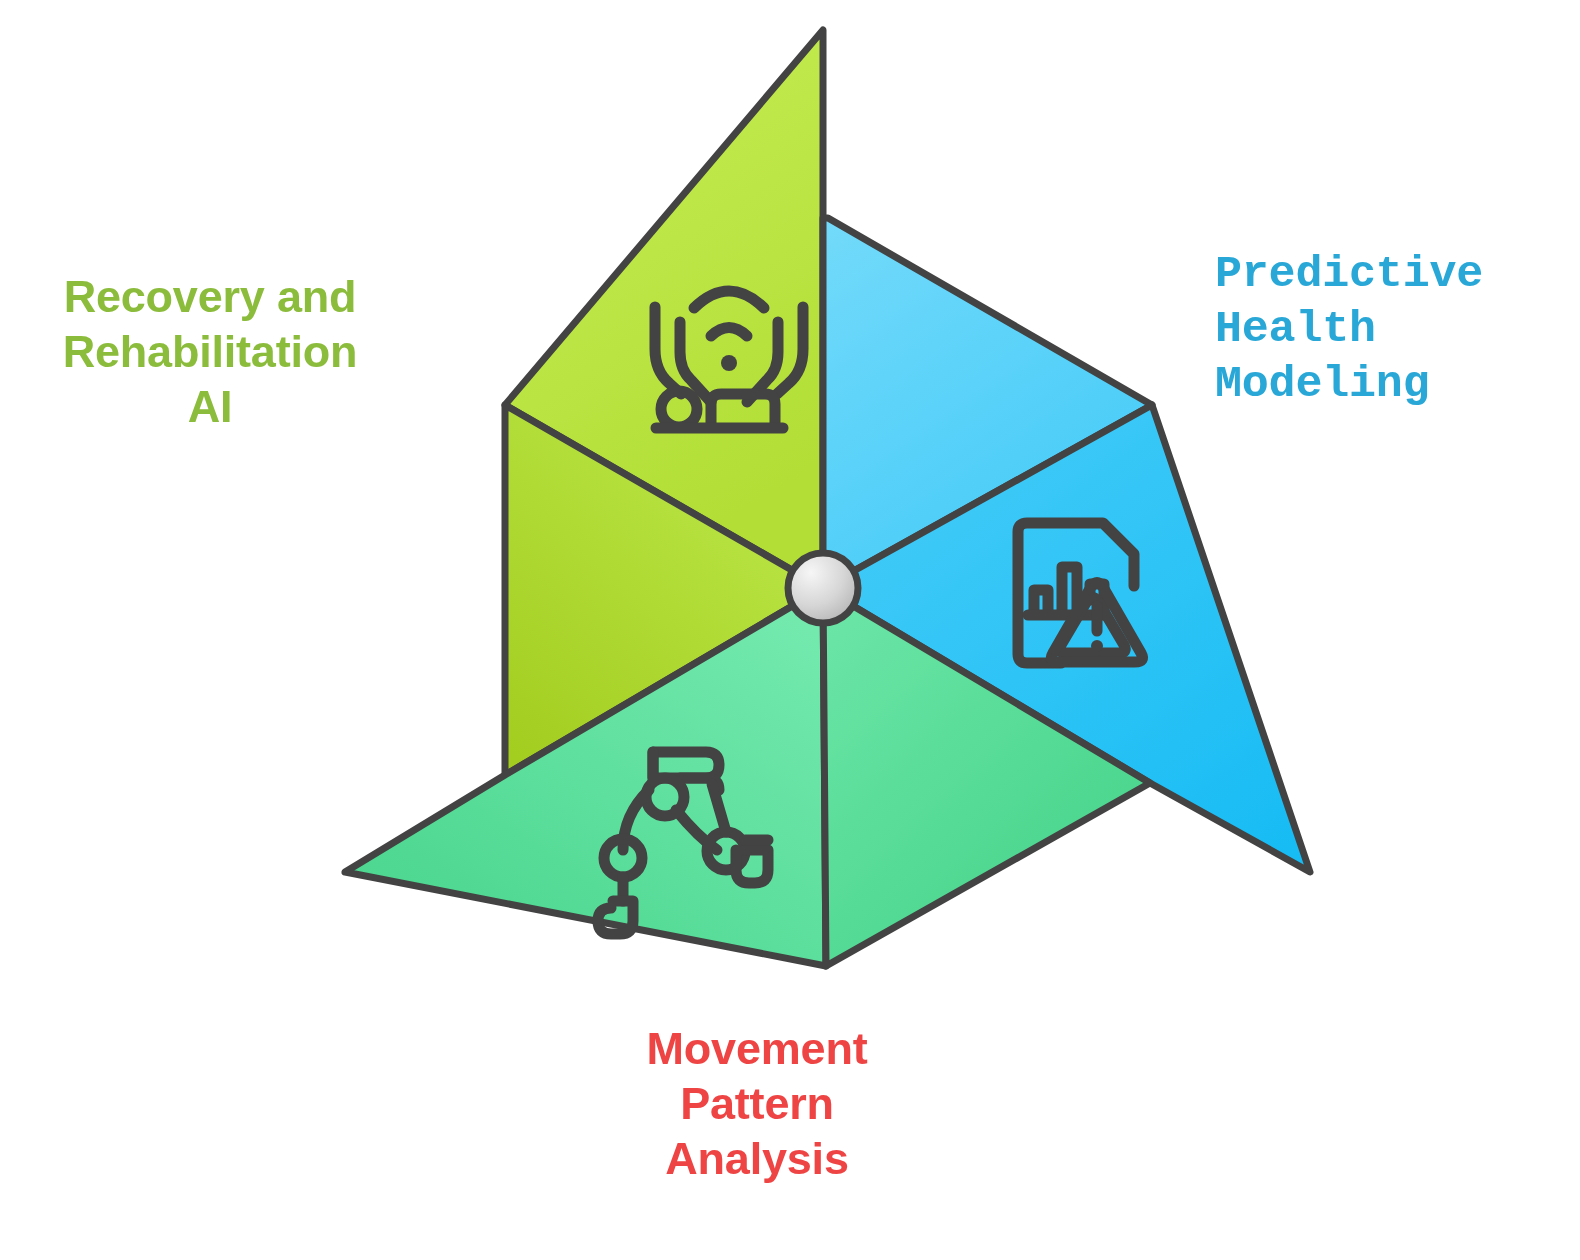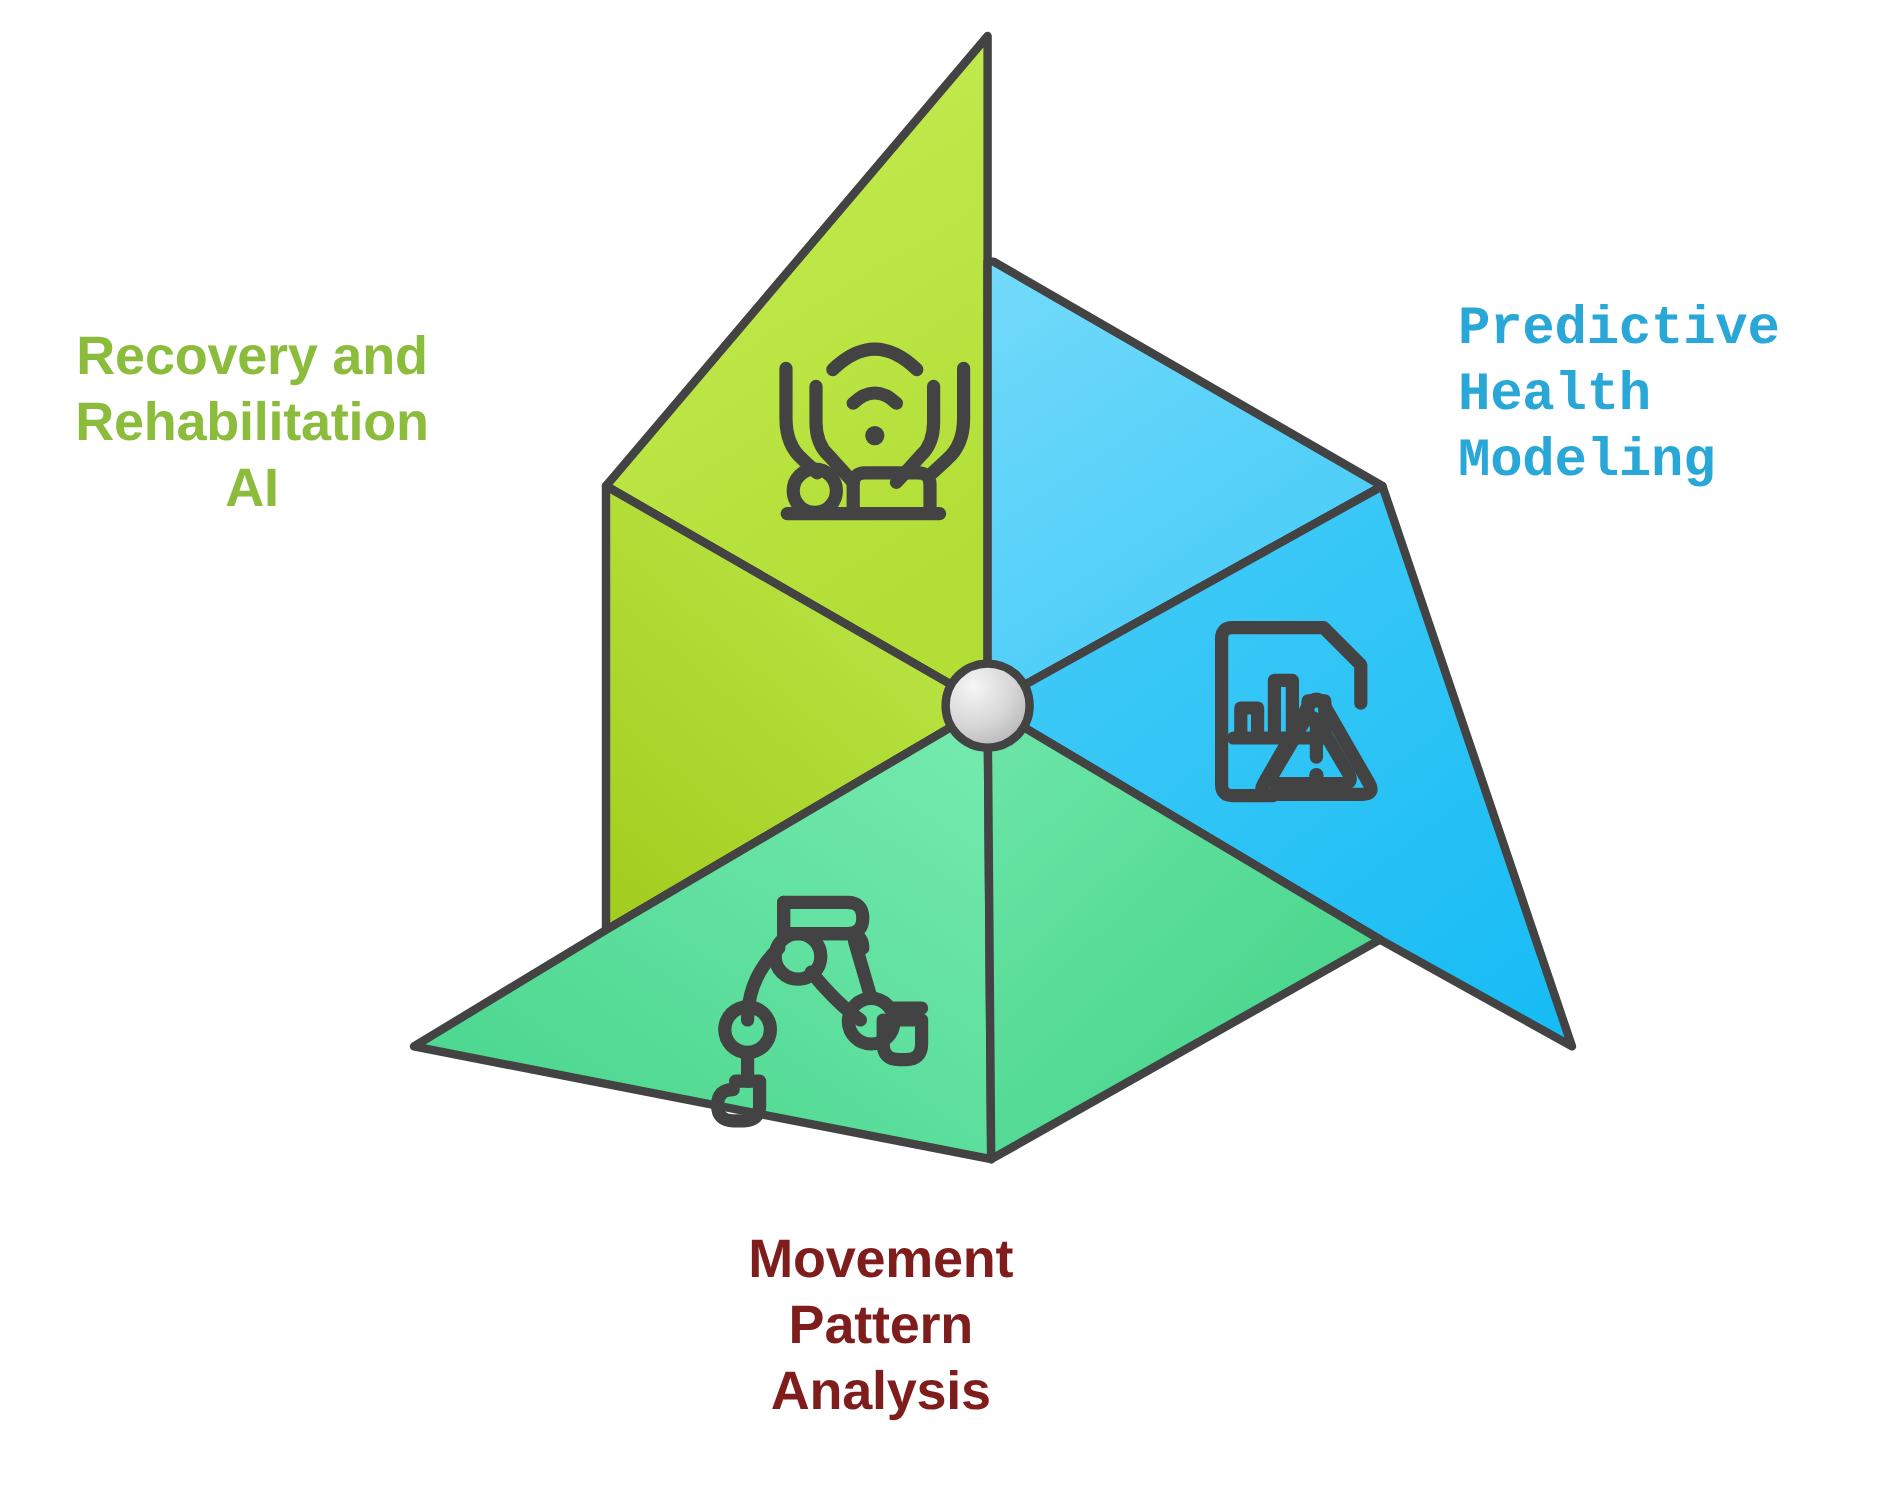--- a/index.html
+++ b/index.html
@@ -45,25 +45,25 @@
   }
   #label-predictive {
     left: 1215px;
     top: 248px;
     width: 350px;
     text-align: left;
     color: #29A8D8;
     font-family: Liberation Mono, monospace;
   }
   #label-movement {
-    left: 519px;
+    left: 542px;
     top: 1022px;
     width: 430px;
     text-align: center;
-    color: #7f1d1d;
+    color: #ef4444;
   }
 </style>
 </head>
 <body>
 
 <div id="stage">
 
   <svg id="fanSvg" viewBox="0 0 1580 1260" aria-hidden="true">
     <defs>
       <linearGradient id="gradGreenTop" x1="0" y1="0" x2="0.35" y2="1">

